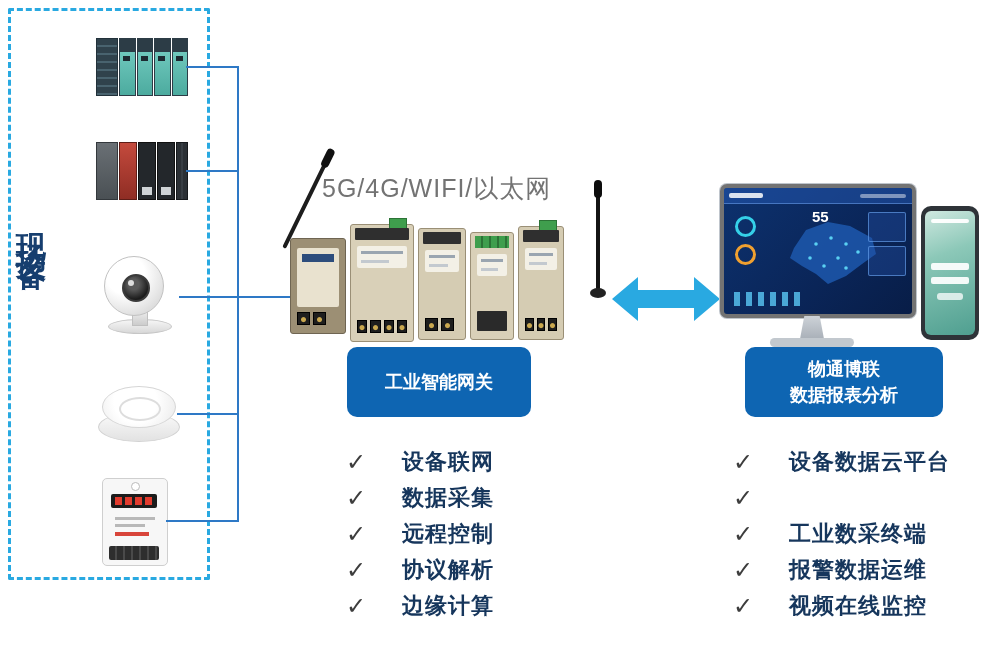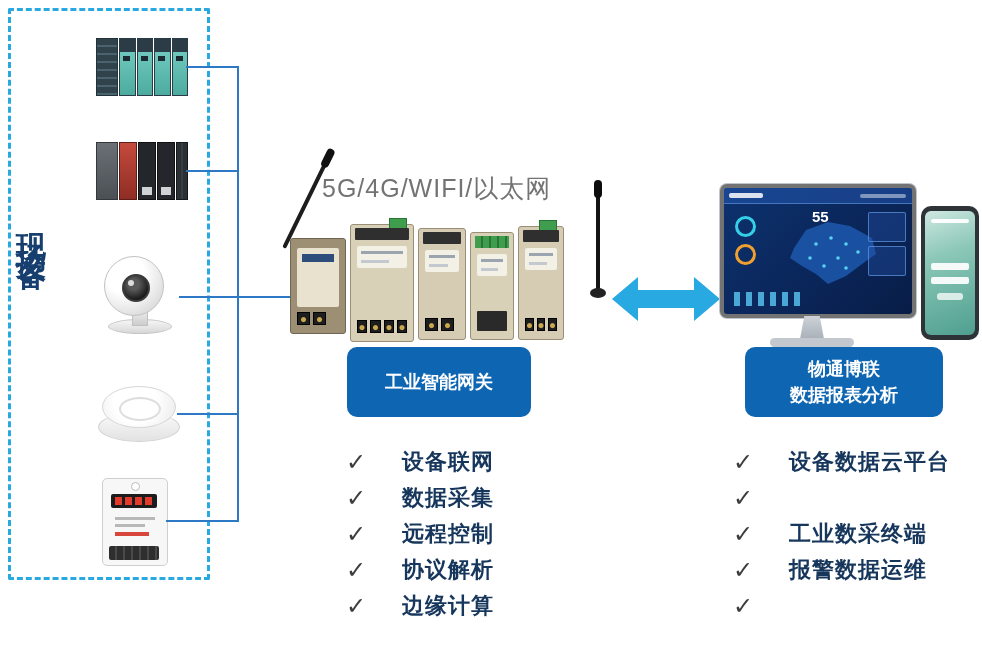--- a/index.html
+++ b/index.html
@@ -342,16 +342,17 @@
     <li>
       <span class="check">✓</span>
       <span class="feat-label">工业数采终端</span>
     </li>
     <li>
       <span class="check">✓</span>
       <span class="feat-label">报警数据运维</span>
     </li>
     <li>
       <span class="check">✓</span>
+      <span class="feat-label">视频在线监控</span>
     </li>
   </ul>
 
 </div>
 
 </body></html>

